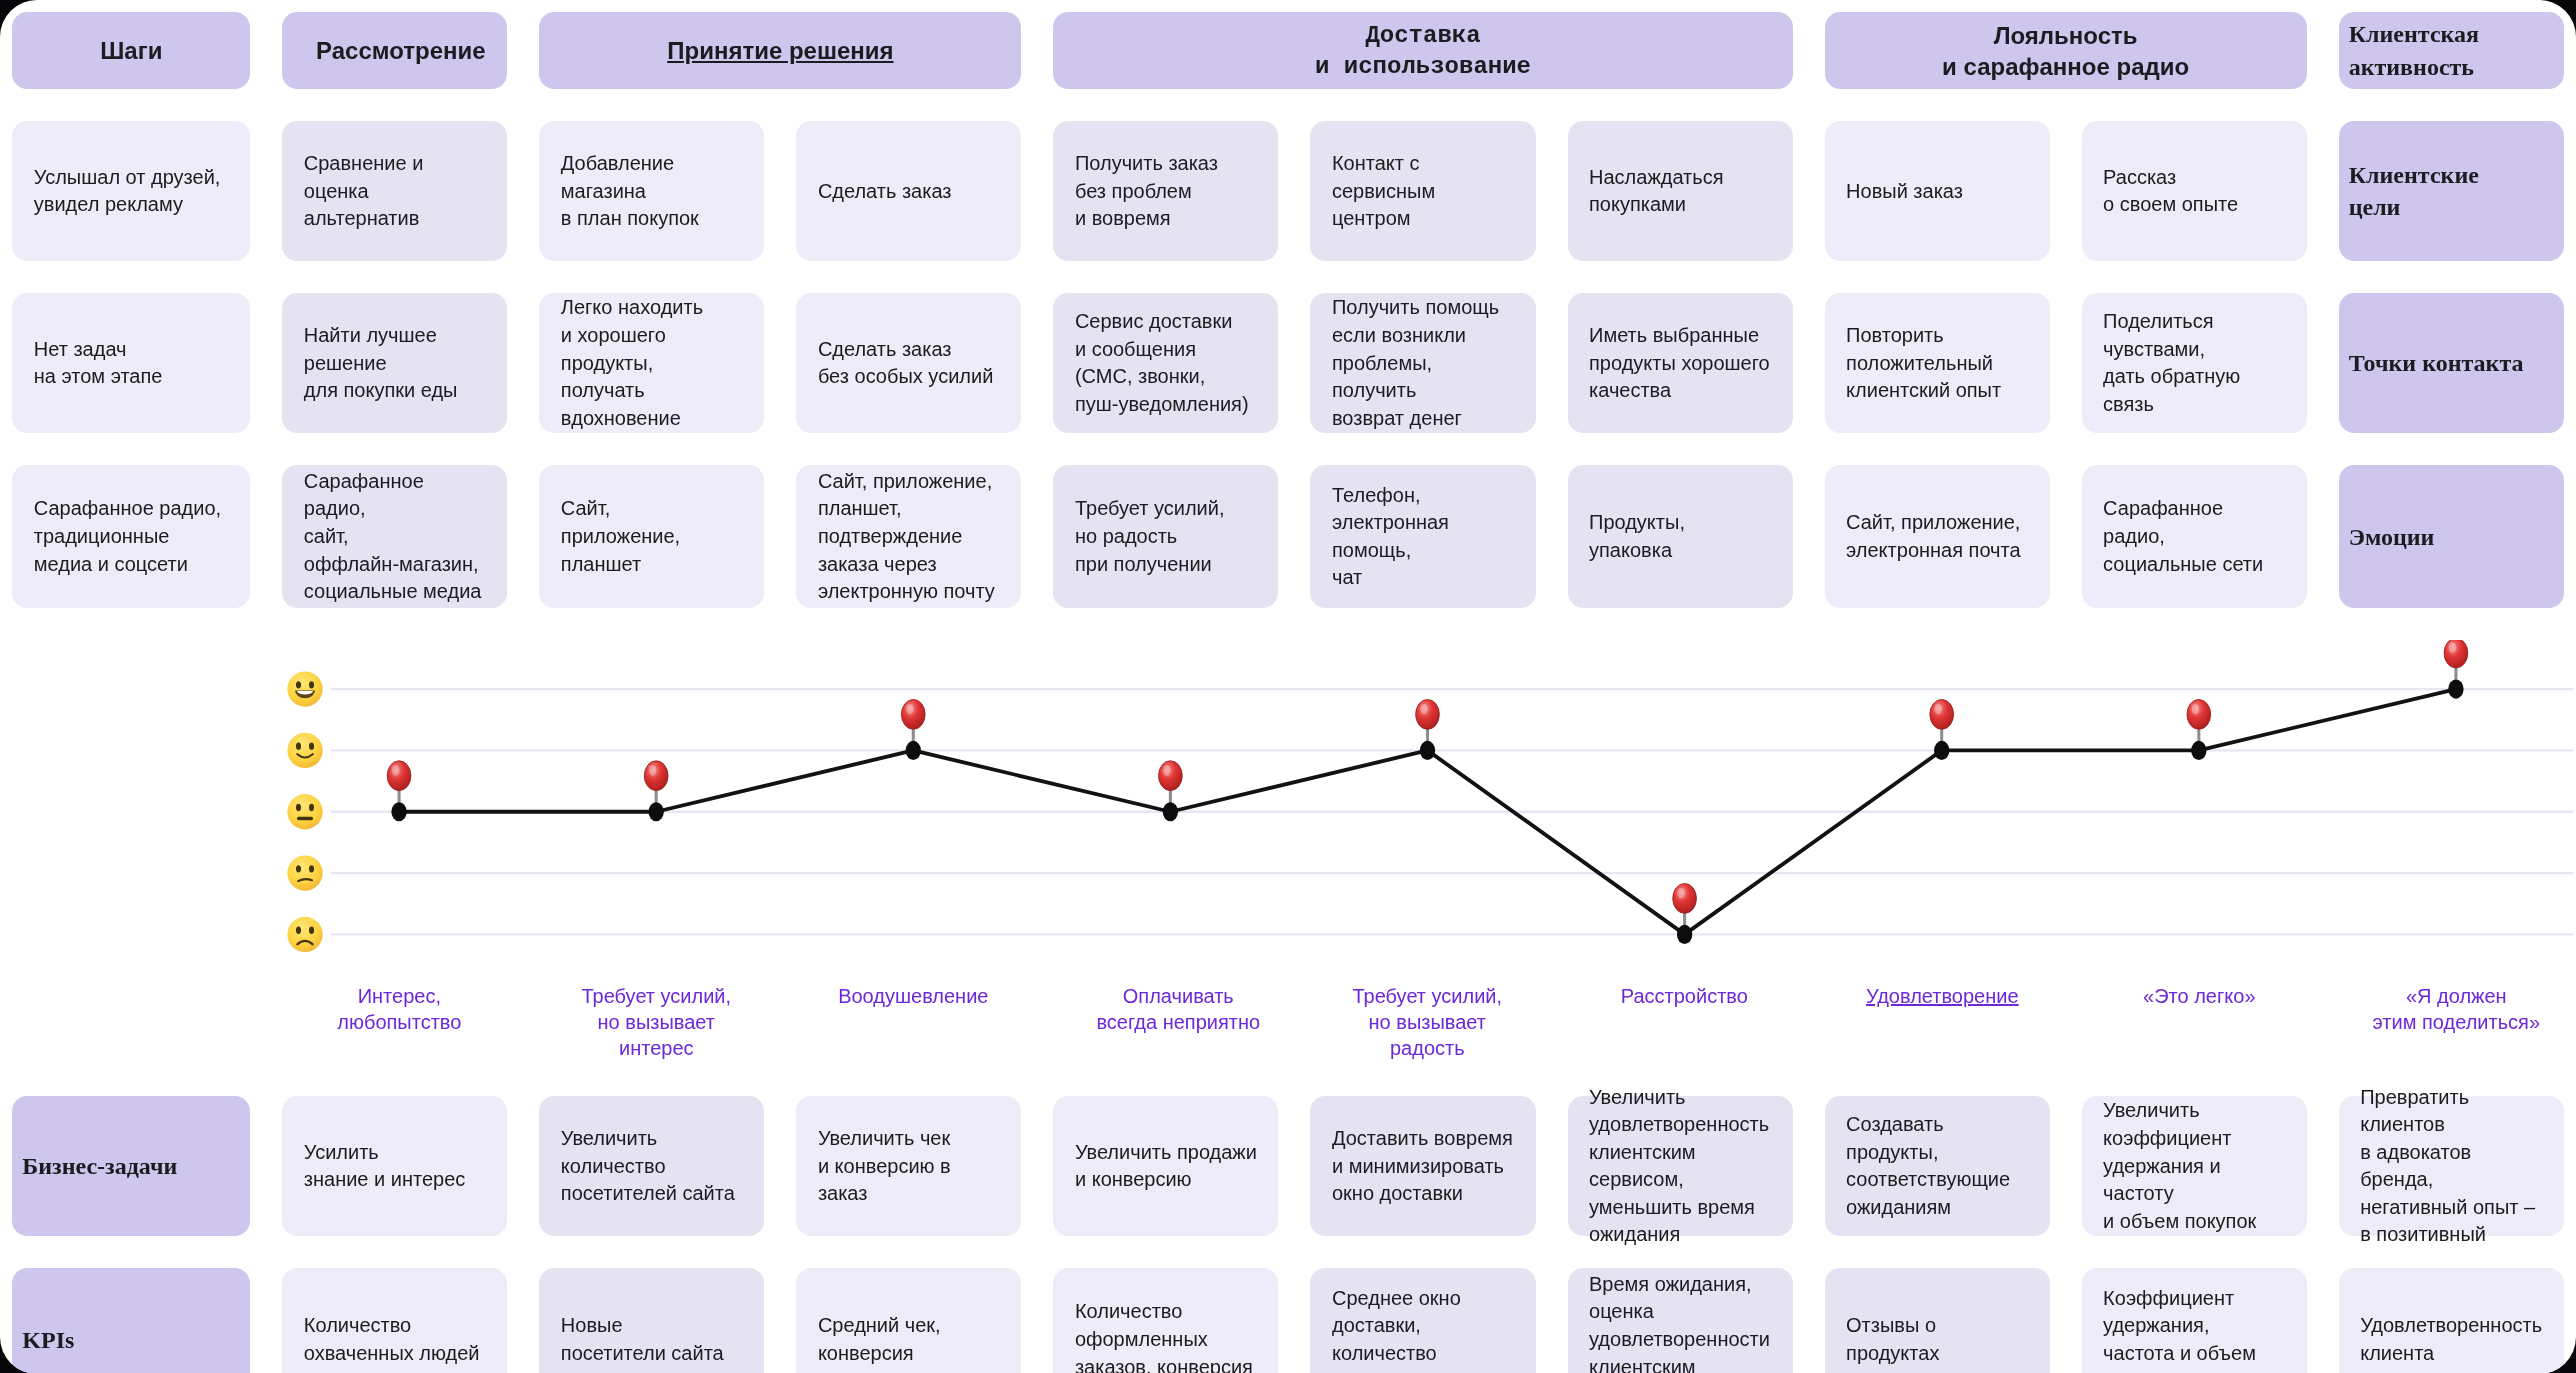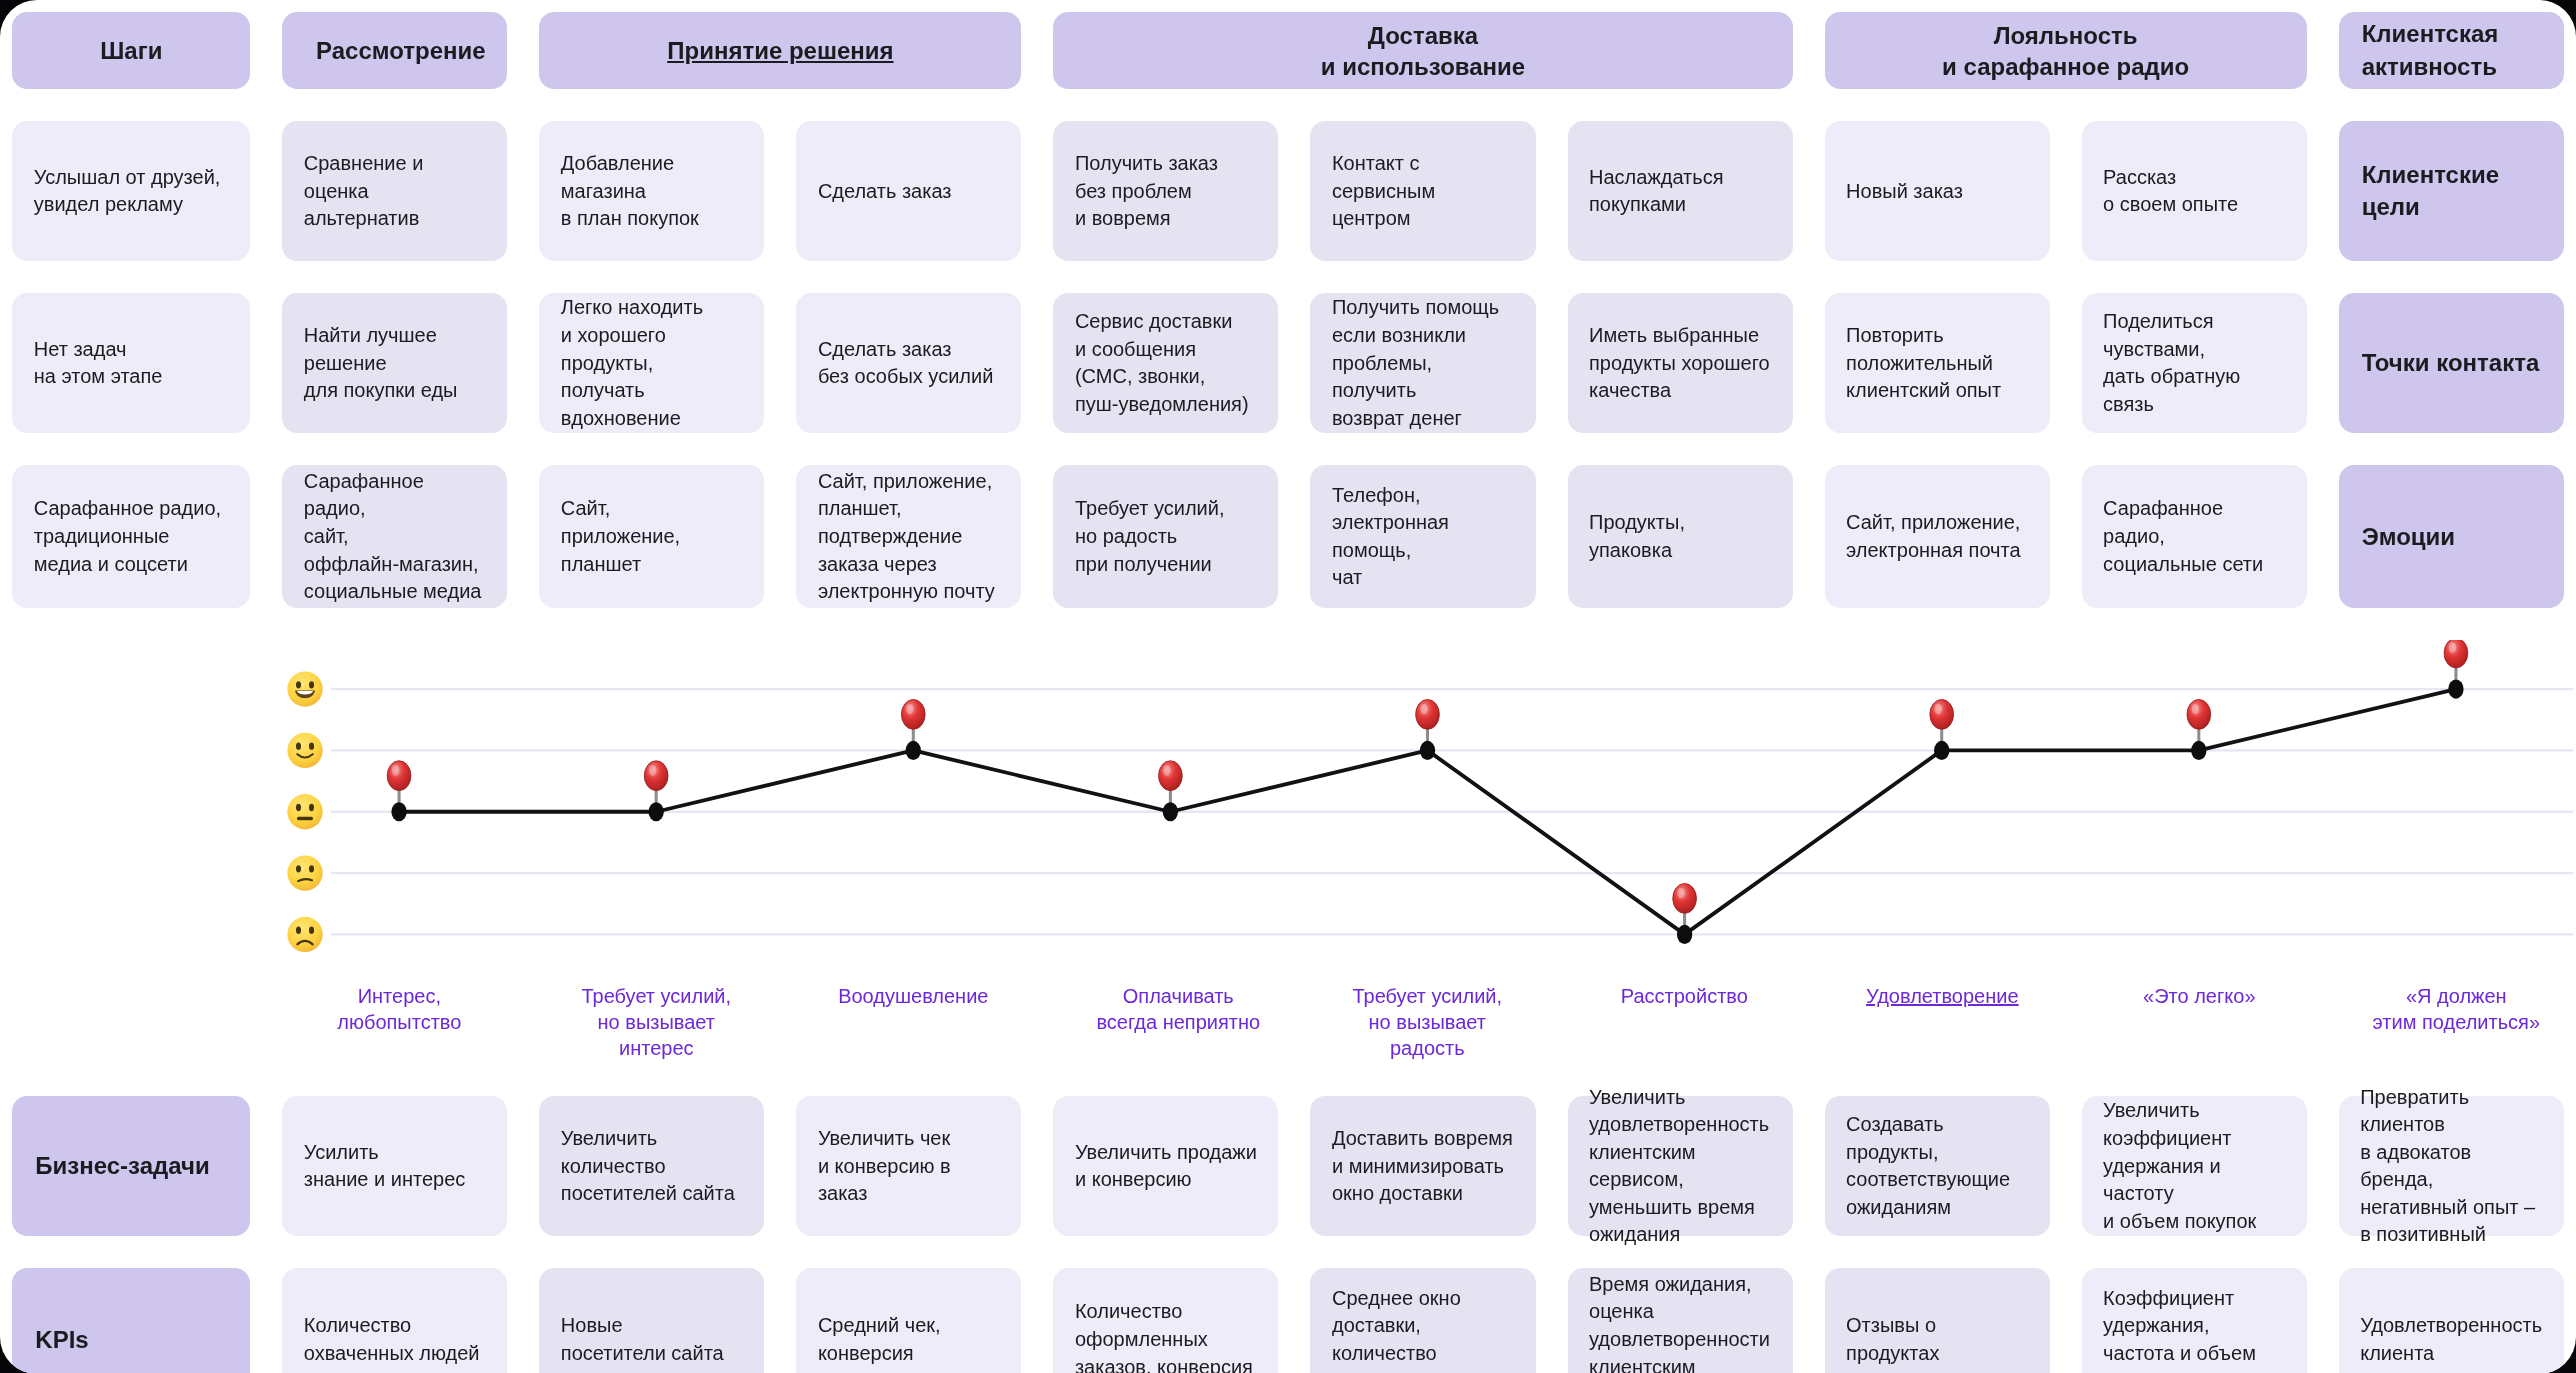--- a/index.html
+++ b/index.html
@@ -10,39 +10,39 @@
     grid-template-columns:238px repeat(9,1fr);
     grid-template-rows:77px 140px 140px 143px 424px 140px 143px;
     column-gap:23px;row-gap:24.5px;
     padding:12.3px 12.3px 7.7px 12.3px;
     box-sizing:border-box;width:2576px;height:1374px;gap:32px;
   }
   .cell{border-radius:15.3px;box-sizing:border-box;color:#1b1b20;}
   .cell.head{background:#cec6ec;display:flex;align-items:center;justify-content:center;
     font-size:24px;font-weight:bold;text-align:center;white-space:pre-line;line-height:1.3;}
   .cell.label{background:#cec6ec;display:flex;align-items:center;justify-content:flex-start;
-    padding:0 23px;font-size:24px;font-weight:bold;white-space:pre-line;line-height:1.35;}
+    padding:0 10px;font-size:24px;font-weight:bold;white-space:pre-line;line-height:1.35;font-family:Liberation Serif, serif;}
   .cell.data{display:flex;align-items:center;padding:18.4px 21.5px;font-size:20px;line-height:1.38;
     white-space:pre-line;}
   .cell.data.light{background:#eeecf8;}
   .cell.data.dark{background:#e5e2f1;}
   .chart{position:relative;grid-column:2 / -1;background:#ffffff;}
   .chart svg{position:absolute;left:0;top:0;}
   .emo-caption{position:absolute;top:343px;width:261px;transform:translateX(-50%);
     text-align:center;font-size:20px;line-height:1.3;color:#6d28d9;white-space:pre-line;}
 </style>
 </head>
 <body>
 
 <div class="canvas">
   <div class="board">
       <div class="cell head">Шаги</div>
       <div class="cell head" style="grid-column: span 1; padding-left: 12px;">Рассмотрение</div>
       <div class="cell head" style="grid-column: span 2; text-decoration: underline;">Принятие решения</div>
-      <div class="cell head" style="grid-column: span 3;">Доставка
+      <div class="cell head" style="grid-column: span 3; font-family: Liberation Mono, monospace;">Доставка
 и использование</div>
       <div class="cell head" style="grid-column: span 2;">Лояльность
 и сарафанное радио</div>
       <div class="cell label">Клиентская
 активность</div>
       <div class="cell data light">Услышал от друзей,
 увидел рекламу</div>
       <div class="cell data dark">Сравнение и оценка
 альтернатив</div>
       <div class="cell data light">Добавление магазина

